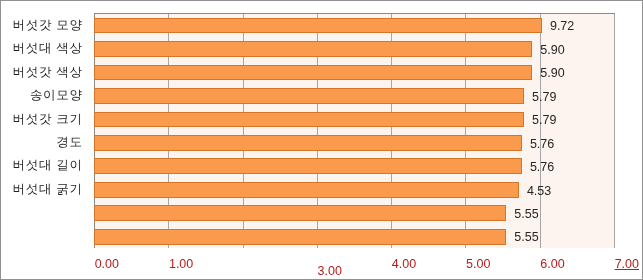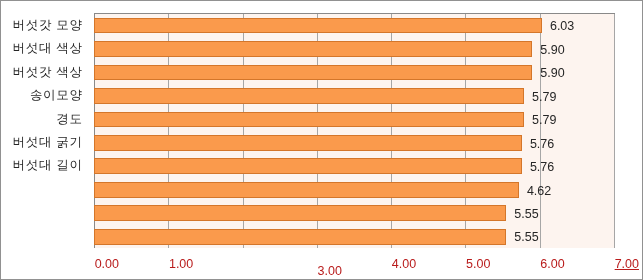--- a/index.html
+++ b/index.html
@@ -50,47 +50,48 @@
   </div>
 
   <div class="axis-y"></div>
   <div class="axis-top"></div>
 
   <div class="cat-labels">
     <div class="cat-label">버섯갓 모양</div>
     <div class="cat-label">버섯대 색상</div>
     <div class="cat-label">버섯갓 색상</div>
     <div class="cat-label">송이모양</div>
+    <div class="cat-label">버섯갓 크기</div>
     <div class="cat-label">경도</div>
+    <div class="cat-label">버섯대 길이</div>
     <div class="cat-label">버섯대 굵기</div>
-    <div class="cat-label">버섯대 길이</div>
   </div>
 
   <div id="bars">
     <div class="bar" style="left: 94px; top: 17.7px; width: 447.943px;"></div>
     <div class="bar" style="left: 94px; top: 41.15px; width: 438.286px;"></div>
     <div class="bar" style="left: 94px; top: 64.6px; width: 438.286px;"></div>
     <div class="bar" style="left: 94px; top: 88.05px; width: 430.114px;"></div>
     <div class="bar" style="left: 94px; top: 111.5px; width: 430.114px;"></div>
     <div class="bar" style="left: 94px; top: 134.95px; width: 427.886px;"></div>
     <div class="bar" style="left: 94px; top: 158.4px; width: 427.886px;"></div>
     <div class="bar" style="left: 94px; top: 181.85px; width: 424.914px;"></div>
     <div class="bar" style="left: 94px; top: 205.3px; width: 412.286px;"></div>
     <div class="bar" style="left: 94px; top: 228.75px; width: 412.286px;"></div>
   </div>
 
   <div id="dlabels">
-    <div class="dlabel" style="left: 549.943px; top: 19.375px;">6.03</div>
+    <div class="dlabel" style="left: 549.943px; top: 19.375px;">9.72</div>
     <div class="dlabel" style="left: 540.286px; top: 42.825px;">5.90</div>
     <div class="dlabel" style="left: 540.286px; top: 66.275px;">5.90</div>
     <div class="dlabel" style="left: 532.114px; top: 89.725px;">5.79</div>
     <div class="dlabel" style="left: 532.114px; top: 113.175px;">5.79</div>
     <div class="dlabel" style="left: 529.886px; top: 136.625px;">5.76</div>
     <div class="dlabel" style="left: 529.886px; top: 160.075px;">5.76</div>
-    <div class="dlabel" style="left: 526.914px; top: 183.525px;">4.62</div>
+    <div class="dlabel" style="left: 526.914px; top: 183.525px;">4.53</div>
     <div class="dlabel" style="left: 514.286px; top: 206.975px;">5.55</div>
     <div class="dlabel" style="left: 514.286px; top: 230.425px;">5.55</div>
   </div>
 
   <div id="xticks">
     <div class="xtick" style="left: 69px;">0.00</div>
     <div class="xtick" style="left: 143.286px;">1.00</div>
     <div class="xtick" style="left: 217.571px; margin-top: 26px;">2.00</div>
     <div class="xtick" style="left: 291.857px; margin-top: 7px;">3.00</div>
     <div class="xtick" style="left: 366.143px;">4.00</div>

